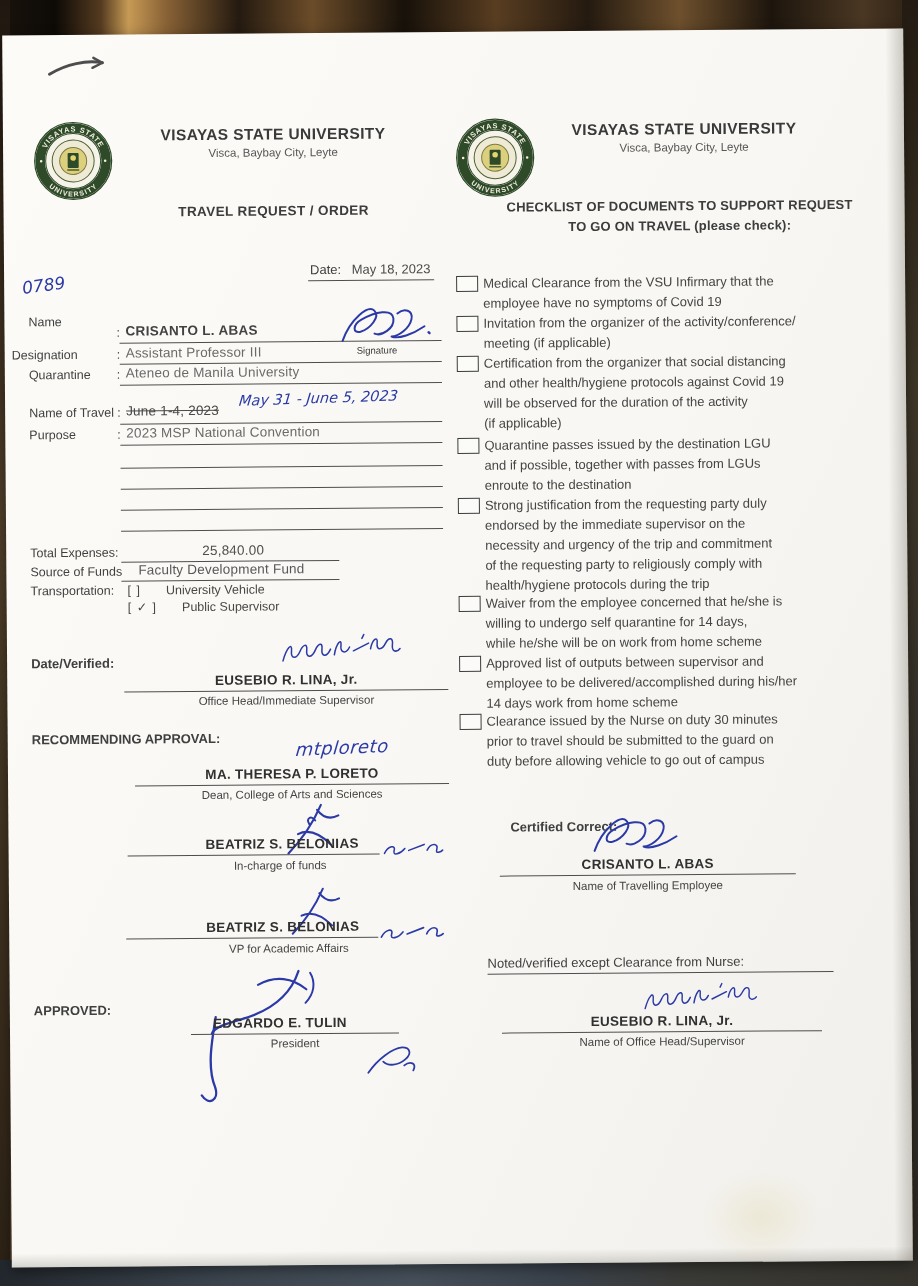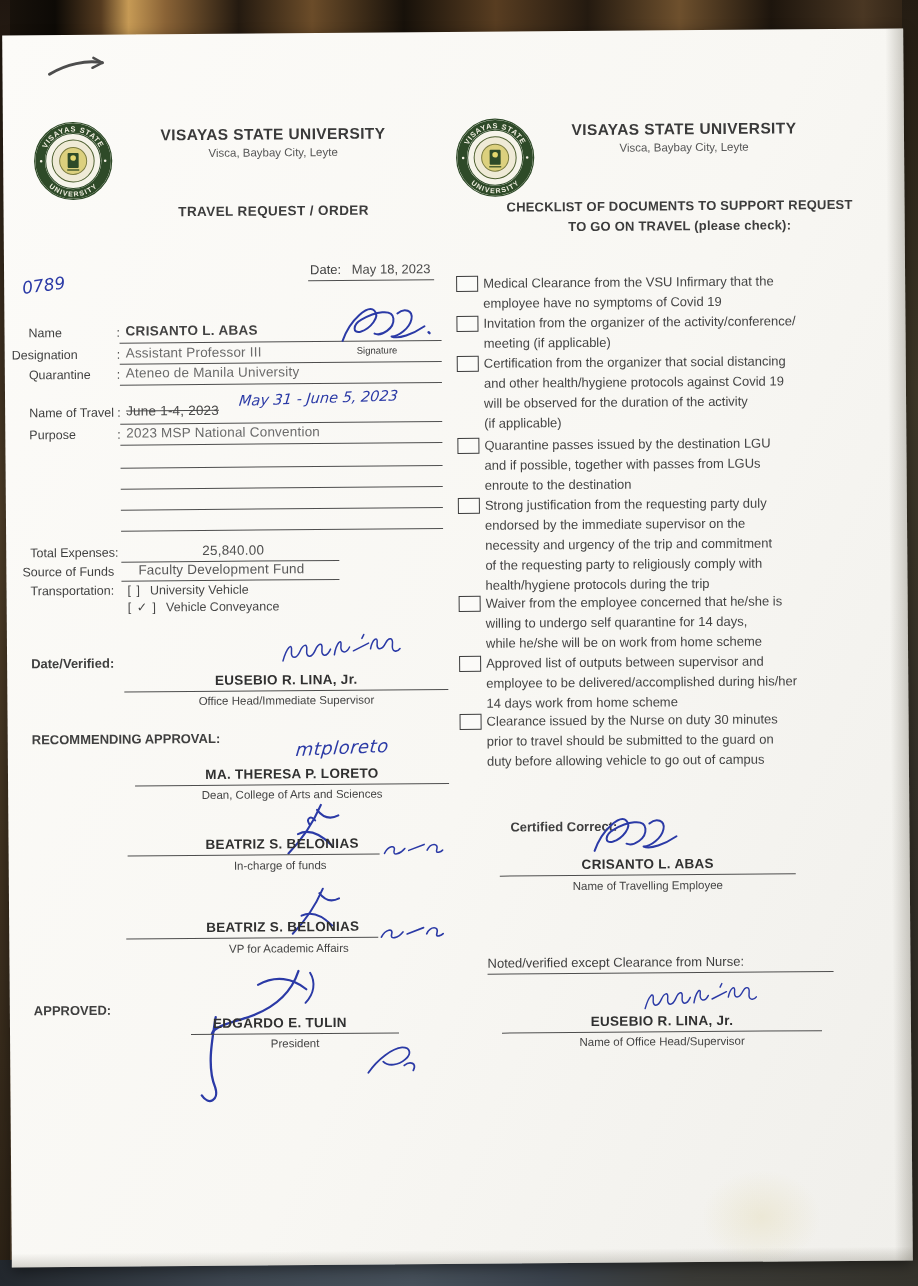--- a/index.html
+++ b/index.html
@@ -42,21 +42,21 @@
   .mark path{fill:none;stroke:#4d4d4d;stroke-linecap:round;stroke-linejoin:round;}
   .seal{position:absolute;width:80px;height:80px;}
   .chk-item{position:absolute;left:452px;width:447px;font-size:13px;line-height:20px;color:#454545;}
   .chk-box{position:absolute;left:0;top:2px;width:20px;height:14px;border:1.6px solid #3c3c3c;background:rgba(255,255,255,.4);}
   .chk-text{display:block;margin-left:27px;white-space:pre-line;}
   .chk-title{position:absolute;font-weight:bold;font-size:13px;line-height:20px;color:#3c3c3c;text-align:center;letter-spacing:.2px;}
   .sig-caption{position:absolute;font-size:9.5px;color:#3a3a3a;}
   .date-row{position:absolute;font-size:13px;color:#3f3f3f;}
   .opt-line{position:absolute;font-size:12.5px;color:#474747;}
   .opt-line .mk{letter-spacing:1px;}
-  .opt-line .ol{margin-left:9px;}
+  .opt-line .ol{margin-left:25px;}
 </style>
 </head>
 <body>
 
 <div class="scene">
   <div class="wood-top"></div>
   <div class="wood-left"></div>
   <div class="wood-right"></div>
   <div class="table-bottom"></div>
 
@@ -127,21 +127,21 @@
       <div>TO GO ON TRAVEL (please check):</div>
     </div>
 
     <div class="date-row" style="left:306px;top:229px">
       <span>Date:</span>
       <span style="margin-left:7px;color:#4a4a4a">May 18, 2023</span>
     </div>
     <div class="uline" style="left:304px;top:247px;width:126px"></div>
     <div class="ink-text" style="left:18px;top:240px;font-size:17px;transform:rotate(-7deg)">0789</div>
 
-    <div class="lbl" style="left:24px;top:291px">Name</div>
+    <div class="lbl" style="left:24px;top:280px">Name</div>
     <div class="lbl" style="left:112px;top:291px">:</div>
     <div class="val val-dark" style="left:121px;top:289px">CRISANTO L. ABAS</div>
     <div class="uline" style="left:115px;top:308px;width:322px"></div>
     <div class="sig" style="left:330px;top:268px;width:100px;height:52px">
       <svg viewBox="0 0 100 52">
         <path d="M8 40 C16 18 34 4 40 10 C46 16 36 28 26 31 C18 33 18 24 27 19 C41 11 58 8 59 18 C60 28 47 36 40 33" stroke-width="2"></path>
         <path d="M63 13 C70 7 79 10 77 19 C75 28 64 36 57 36 C64 39 78 34 90 26" stroke-width="2"></path>
         <path d="M94 32 l1 1" stroke-width="2.4"></path>
       </svg>
     </div>
@@ -170,30 +170,30 @@
 
     <div class="uline" style="left:115px;top:433px;width:322px"></div>
     <div class="uline" style="left:115px;top:454px;width:322px"></div>
     <div class="uline" style="left:115px;top:475px;width:322px"></div>
     <div class="uline" style="left:115px;top:496px;width:322px"></div>
 
     <div class="lbl" style="left:24px;top:511px">Total Expenses:</div>
     <div class="val" style="left:196px;top:509px;color:#4f4f4f">25,840.00</div>
     <div class="uline" style="left:115px;top:527px;width:218px"></div>
 
-    <div class="lbl" style="left:16px;top:530px">Source of Funds</div>
+    <div class="lbl" style="left:24px;top:530px">Source of Funds</div>
     <div class="val" style="left:132px;top:528px;color:#575757">Faculty Development Fund</div>
     <div class="uline" style="left:115px;top:546px;width:218px"></div>
 
     <div class="lbl" style="left:24px;top:549px">Transportation:</div>
     <div class="opt-line" style="left:121px;top:549px">
       <span class="mk">[    ]</span><span class="ol">University Vehicle</span>
     </div>
     <div class="opt-line" style="left:121px;top:565px">
-      <span class="mk">[ ✓ ]</span><span class="ol">Vehicle Conveyance</span>
+      <span class="mk">[ ✓ ]</span><span class="ol">Public Supervisor</span>
     </div>
 
     <div class="lbl b" style="left:24px;top:621px;font-size:13px">Date/Verified:</div>
     <div class="sig" style="left:268px;top:598px;width:132px;height:40px">
       <svg viewBox="0 0 132 42">
         <path d="M5 31 C9 17 15 11 14 21 C13 29 19 30 23 21 C26 14 31 12 30 20 C29 28 35 29 39 20 C42 13 47 11 46 19 C45 27 51 28 55 19" stroke-width="1.6"></path>
         <path d="M59 25 C61 13 67 7 66 15 C65 23 71 25 75 17" stroke-width="1.6"></path>
         <path d="M79 21 L95 13" stroke-width="1.6"></path>
         <path d="M88 8 l2 -4" stroke-width="1.6"></path>
         <path d="M97 19 C99 9 105 5 104 13 C103 21 109 21 113 13 C116 7 121 7 120 15 C119 23 125 23 128 19" stroke-width="1.6"></path>

